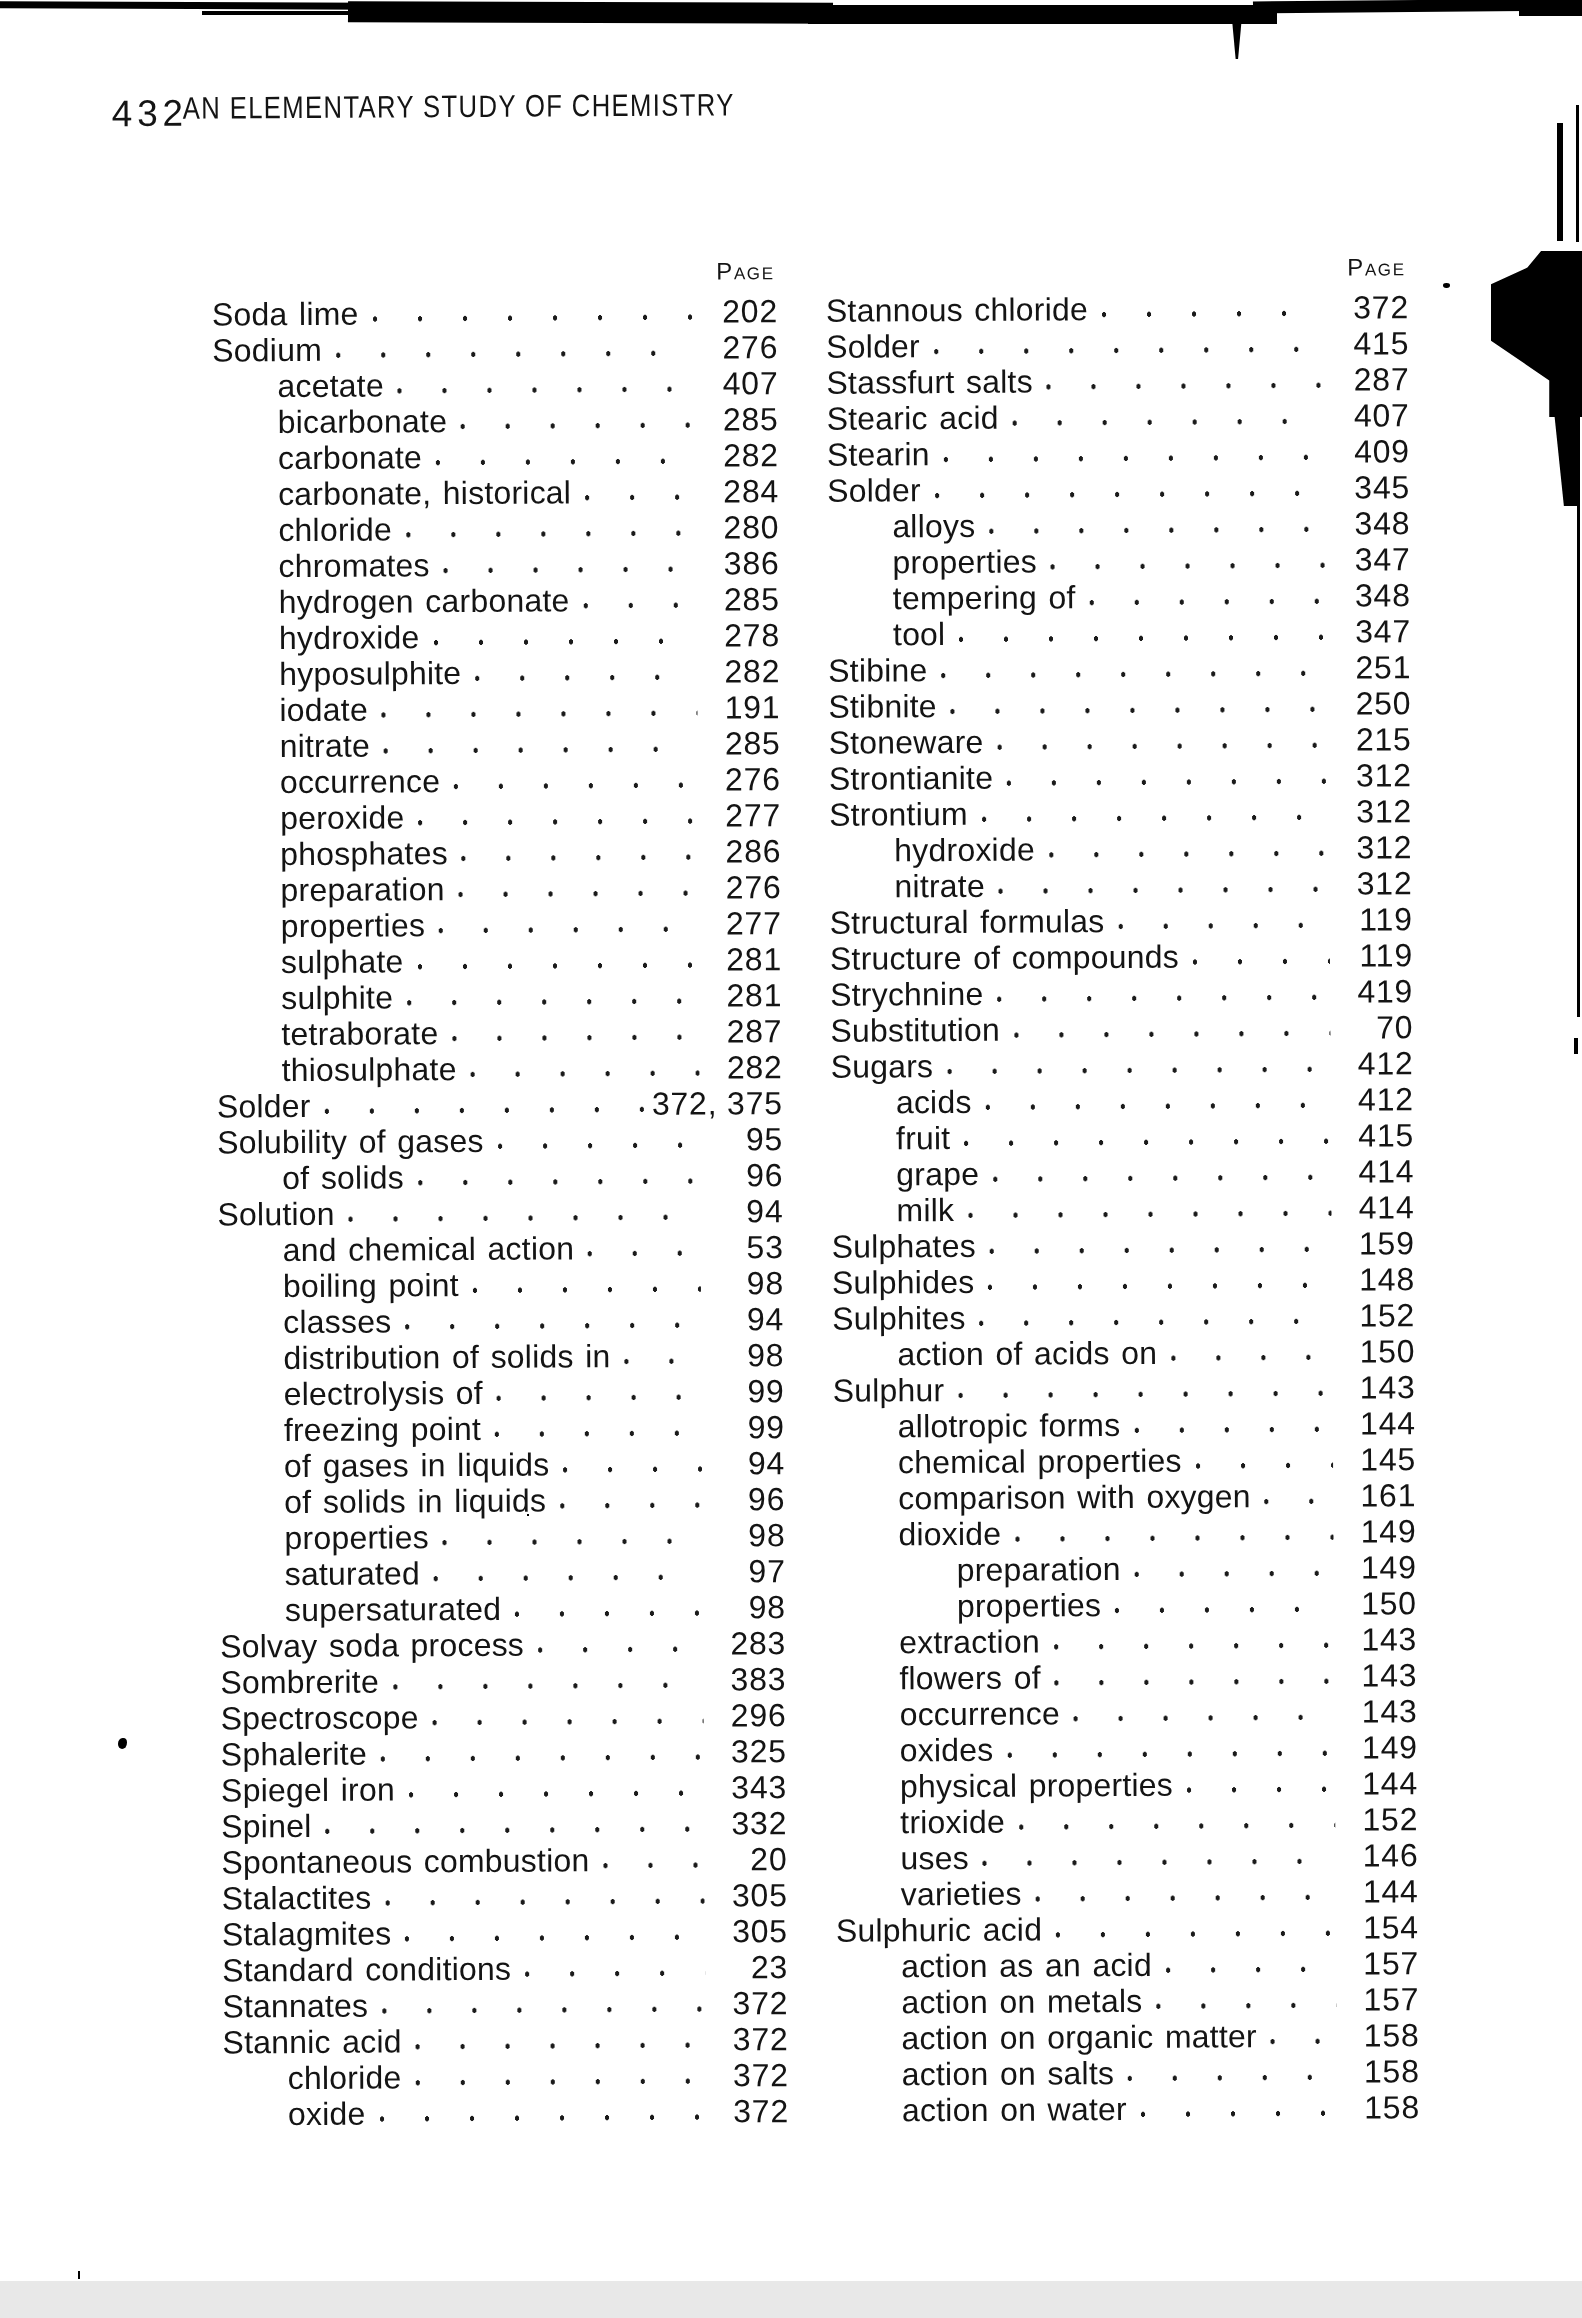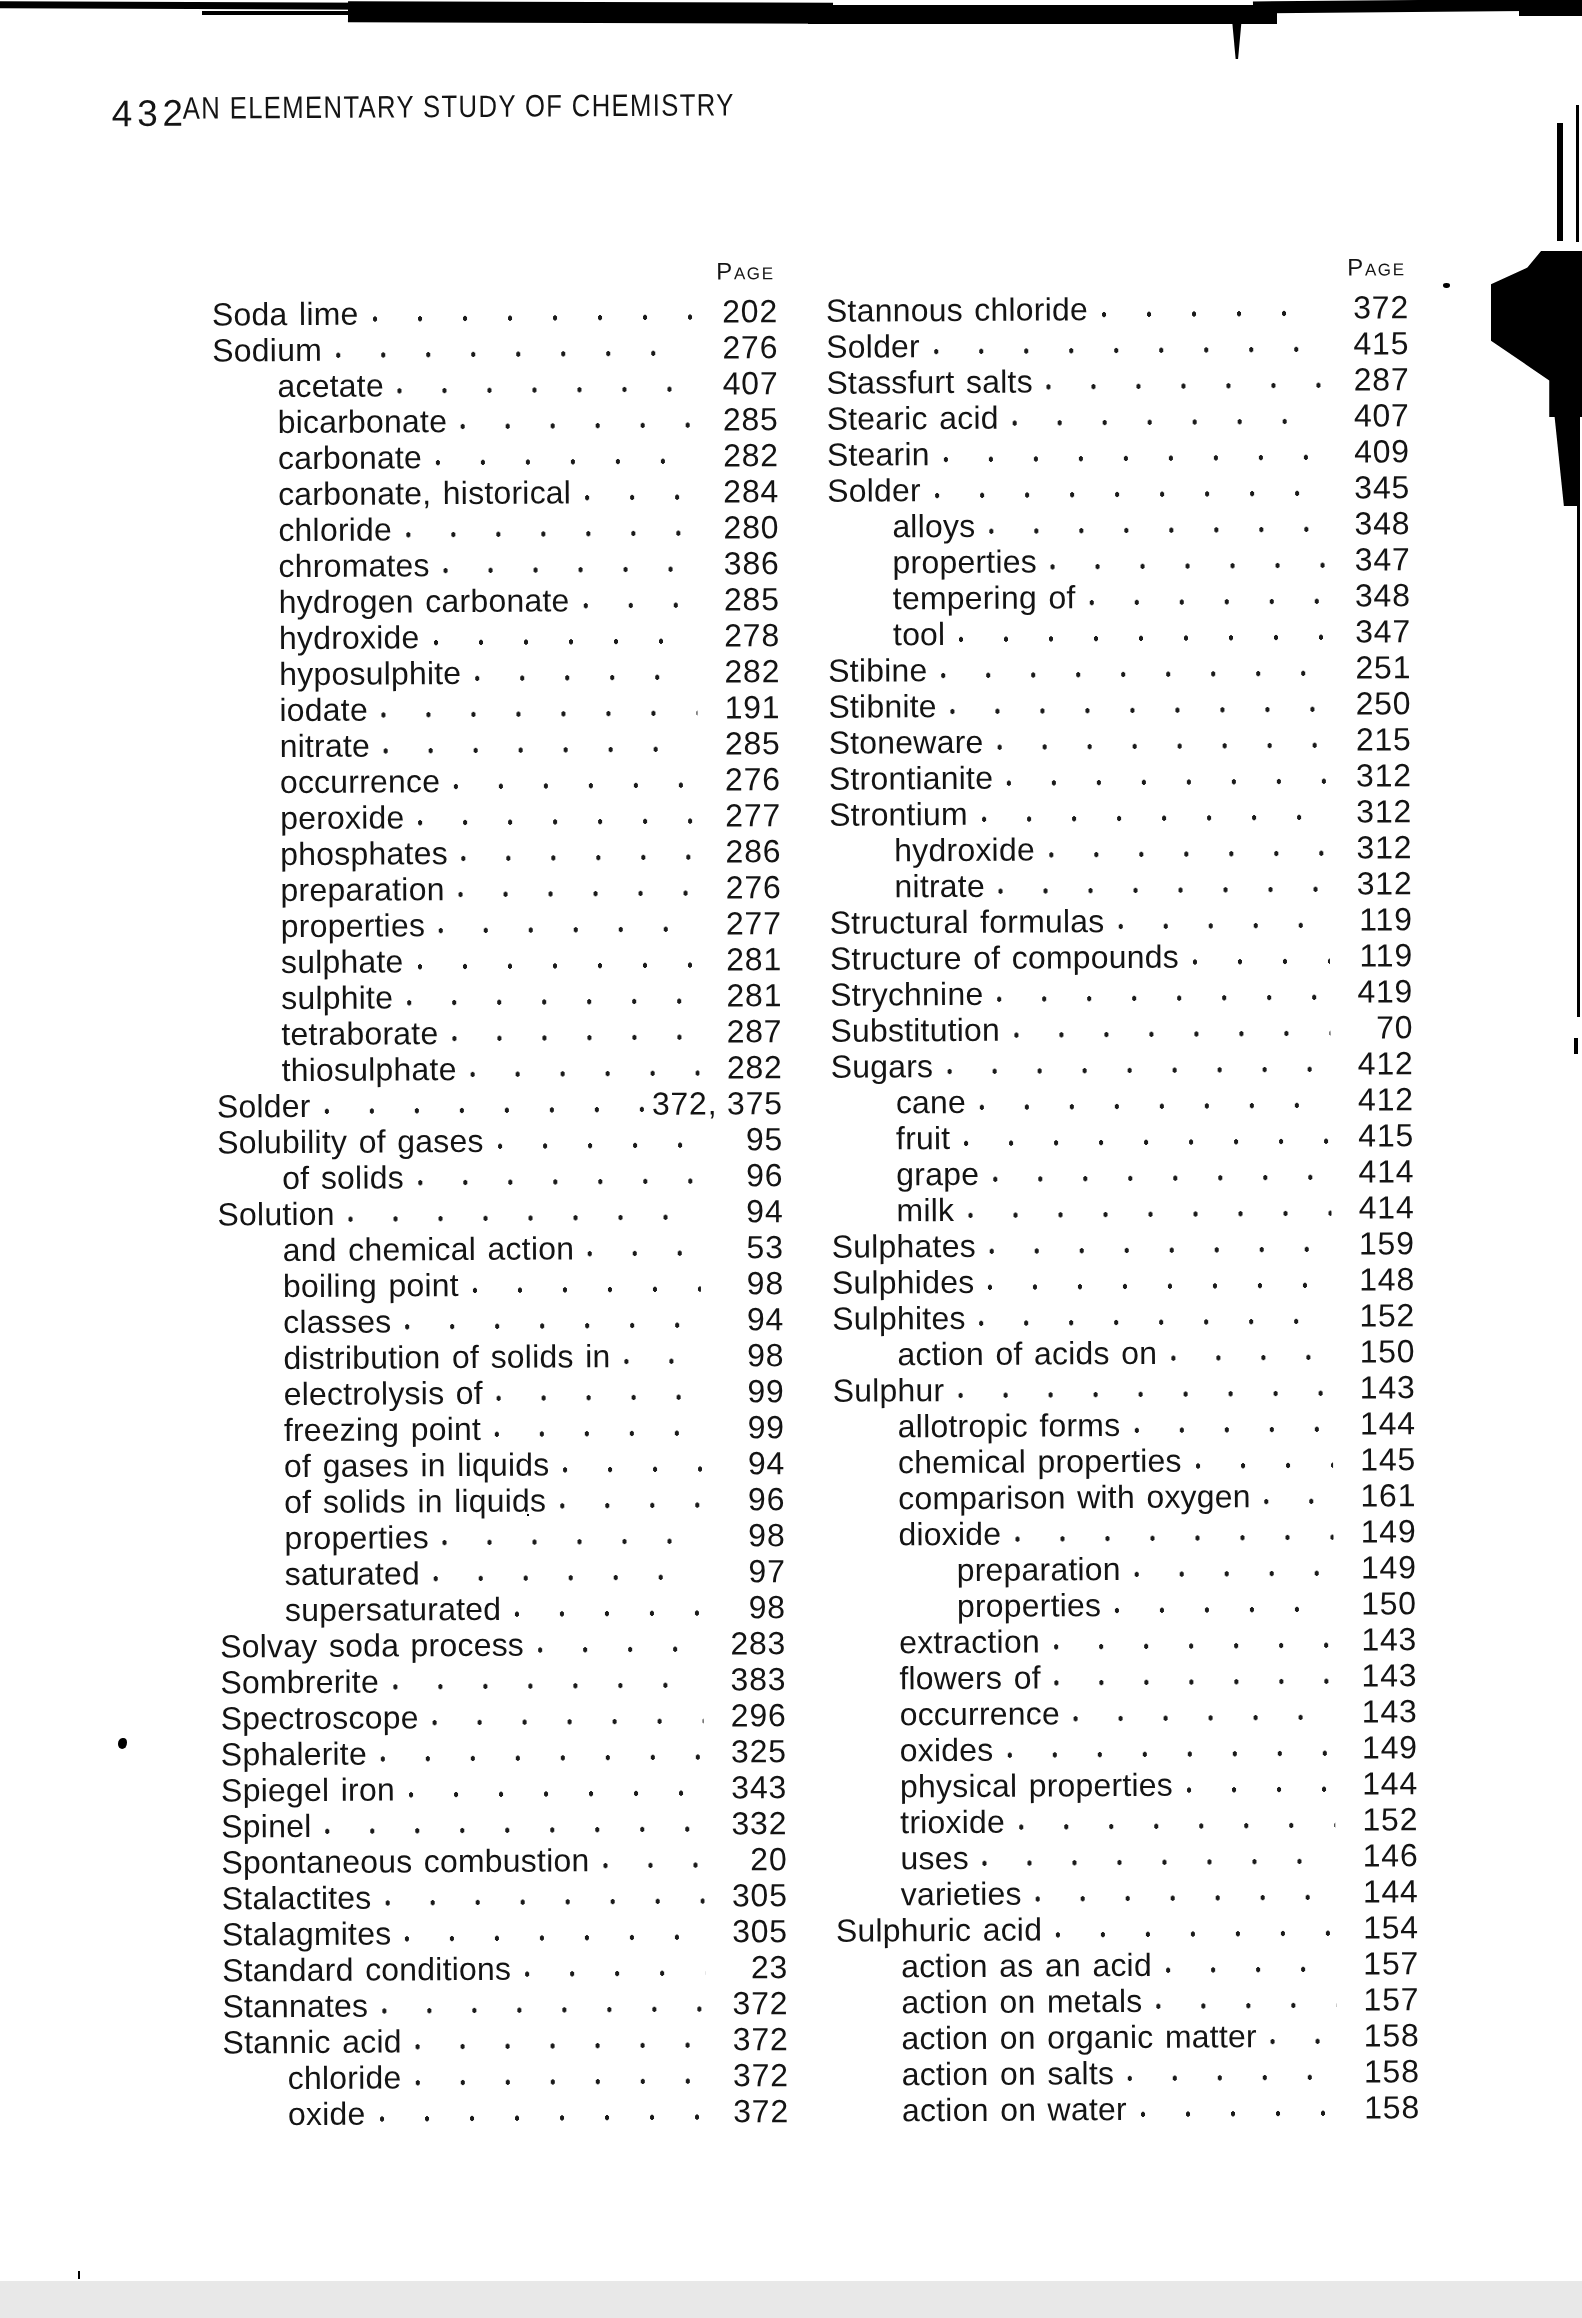--- a/index.html
+++ b/index.html
@@ -477,21 +477,21 @@
             <span class="lbl">Substitution</span>
             <span class="leader"></span>
             <span class="num">70</span>
           </div>
           <div class="row ind0">
             <span class="lbl">Sugars</span>
             <span class="leader"></span>
             <span class="num">412</span>
           </div>
           <div class="row ind1">
-            <span class="lbl">cane</span>
+            <span class="lbl">acids</span>
             <span class="leader"></span>
             <span class="num">412</span>
           </div>
           <div class="row ind1">
             <span class="lbl">fruit</span>
             <span class="leader"></span>
             <span class="num">415</span>
           </div>
           <div class="row ind1">
             <span class="lbl">grape</span>

